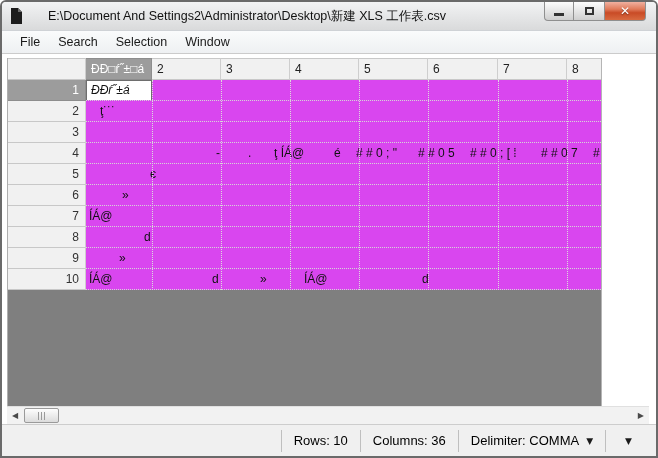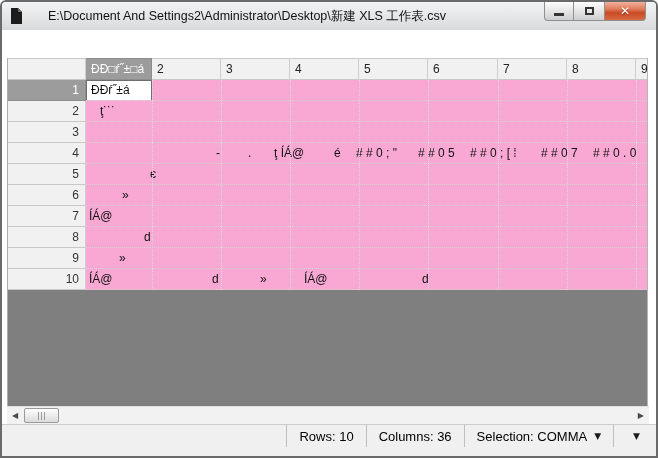--- a/index.html
+++ b/index.html
@@ -21,55 +21,55 @@
   .glyph-max{width:9px;height:8px;border:2px solid #333;box-sizing:border-box;background:transparent;}
   .glyph-close{color:#fff;font-size:12px;font-weight:bold;font-family:"DejaVu Sans",sans-serif;line-height:1;text-shadow:0 1px 1px rgba(0,0,0,.4);}
 
   
   .menubar{position:absolute;left:0;top:28px;right:0;height:24px;background:linear-gradient(#fafbfc,#eef0f2);
     border-top:1px solid #cfd2d6;border-bottom:1px solid #cbcbcb;box-sizing:border-box;
     display:flex;align-items:center;padding-left:9px;}
   .menu-item{font-size:12.5px;color:#1a1a1a;padding:2px 9px;cursor:default;}
 
   
-  .grid-wrap{position:absolute;left:5px;top:56px;width:641px;height:348px;border-left:1px solid #aeaeae;
-    border-right:1px solid #b5b5b5;box-sizing:border-box;overflow:hidden;background:#f9a8d4;}
+  .grid-wrap{position:absolute;left:5px;top:56px;width:595px;height:348px;border-left:1px solid #aeaeae;
+    border-right:1px solid #b5b5b5;box-sizing:border-box;overflow:hidden;background:#d946ef;}
   .col-headers{display:flex;height:22px;}
   .corner-cell,.col-header{box-sizing:border-box;background:#f1f1f1;border-top:1px solid #c8c8c8;
     border-bottom:1px solid #c8c8c8;border-right:1px solid #cecece;font-size:12px;color:#222;
     padding:3px 0 0 5px;white-space:nowrap;overflow:hidden;flex:0 0 auto;}
   .corner-cell{width:78px;}
   .col-header.sel{background:#9c9c9c;color:#fff;border-color:#8d8d8d;}
   .rows-area{position:relative;height:210px;}
   .grid-row{display:flex;height:21px;box-sizing:border-box;}
   .row-header{flex:0 0 78px;box-sizing:border-box;background:#f1f1f1;border-bottom:1px solid #c8c8c8;
     border-right:1px solid #cecece;font-size:12px;color:#333;text-align:right;padding:3px 6px 0 0;}
   .row-header.sel{background:#9c9c9c;color:#fff;border-color:#8d8d8d;}
   .row-content{flex:1;position:relative;border-bottom:1px dotted #d6d6d6;box-sizing:border-box;
     font-size:12px;color:#111;white-space:pre;overflow:hidden;}
   .cell-frag{position:absolute;top:3px;white-space:pre;}
   .cell-selected{position:absolute;left:0;top:0;width:66px;height:21px;box-sizing:border-box;
-    background:#fff;border:1px solid #6e6e6e;padding:2px 0 0 4px;z-index:2;white-space:pre;overflow:hidden;}
+    background:#fff;border:1px solid #6e6e6e;padding:2px 0 0 4px;z-index:2;white-space:pre;overflow:hidden;font-style:italic;}
   .vline{position:absolute;top:0;bottom:0;width:0;border-left:1px dotted #dcdcdc;pointer-events:none;}
   .filler{position:absolute;left:0;right:0;top:232px;bottom:0;background:#7f7f7f;}
 
   
   .hscroll{position:absolute;left:5px;top:404px;width:642px;height:18px;background:#f2f2f2;
     border-top:1px solid #e0e0e0;box-sizing:border-box;}
   .scroll-arrow{position:absolute;top:4px;font-size:8px;color:#4a4a4a;font-family:"DejaVu Sans",sans-serif;line-height:10px;}
   .scroll-arrow.left{left:5px;}
   .scroll-arrow.right{right:5px;}
   .scroll-thumb{position:absolute;left:17px;top:1px;width:35px;height:15px;box-sizing:border-box;
     background:linear-gradient(#fdfdfd,#dcdcdc);border:1px solid #9a9a9a;border-radius:2px;
     display:flex;align-items:center;justify-content:center;}
   .thumb-grip{width:8px;height:8px;background:repeating-linear-gradient(90deg,#9a9a9a 0 1px,transparent 1px 3px);}
 
   
   .statusbar{position:absolute;left:0;right:0;top:422px;bottom:0;background:#f0f0f0;border-top:1px solid #cdcdcd;
-    box-sizing:border-box;display:flex;justify-content:flex-end;align-items:flex-start;padding-right:4px;}
+    box-sizing:border-box;display:flex;justify-content:flex-end;align-items:center;padding-right:12px;}
   .status-seg{font-size:13px;color:#000;padding:0 12px;border-left:1px solid #bfbfbf;height:22px;
     display:flex;align-items:center;white-space:nowrap;}
   .dd-arrow{font-size:9px;margin-left:7px;color:#1a1a1a;font-family:"DejaVu Sans",sans-serif;}
 </style>
 </head>
 <body>
 
 <div class="window">
 
   <div class="titlebar">
@@ -84,20 +84,26 @@
       </div>
       <div class="cap-btn max">
         <span class="glyph-max"></span>
       </div>
       <div class="cap-btn close">
         <span class="glyph-close">✕</span>
       </div>
     </div>
   </div>
 
+  <div class="menubar" id="menubar">
+      <div class="menu-item">File</div>
+      <div class="menu-item">Search</div>
+      <div class="menu-item">Selection</div>
+      <div class="menu-item">Window</div>
+    </div>
 
   <div class="grid-wrap">
     <div class="col-headers" id="col-headers">
       <div class="corner-cell"></div>
     <div class="col-header sel" style="width: 66px;">ÐÐ□ŕ˝±□á</div>
         <div class="col-header" style="width: 69px;">2</div>
         <div class="col-header" style="width: 69px;">3</div>
         <div class="col-header" style="width: 69px;">4</div>
         <div class="col-header" style="width: 69px;">5</div>
         <div class="col-header" style="width: 70px;">6</div>
@@ -167,21 +173,21 @@
   </div>
 
   <div class="statusbar">
     <div class="status-seg">
       <span>Rows: 10</span>
     </div>
     <div class="status-seg">
       <span>Columns: 36</span>
     </div>
     <div class="status-seg">
-      <span>Selection: COMMA</span>
+      <span>Delimiter: COMMA</span>
       <span class="dd-arrow">▼</span>
     </div>
     <div class="status-seg">
       <span class="dd-arrow">▼</span>
     </div>
   </div>
 
 </div>
 
 </body></html>

